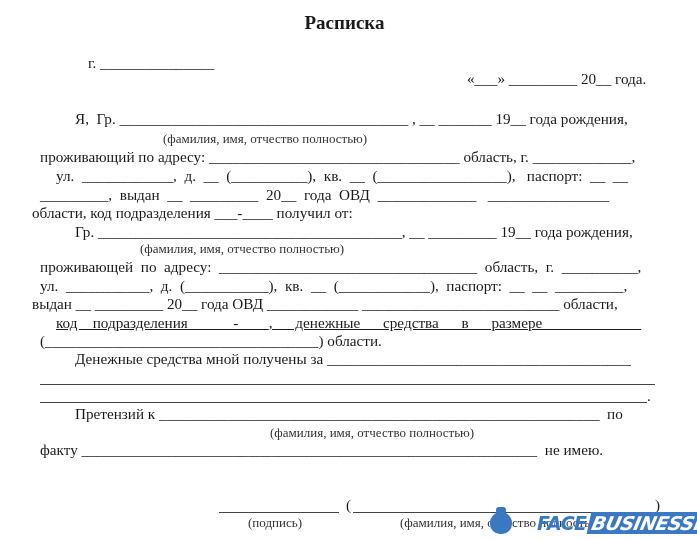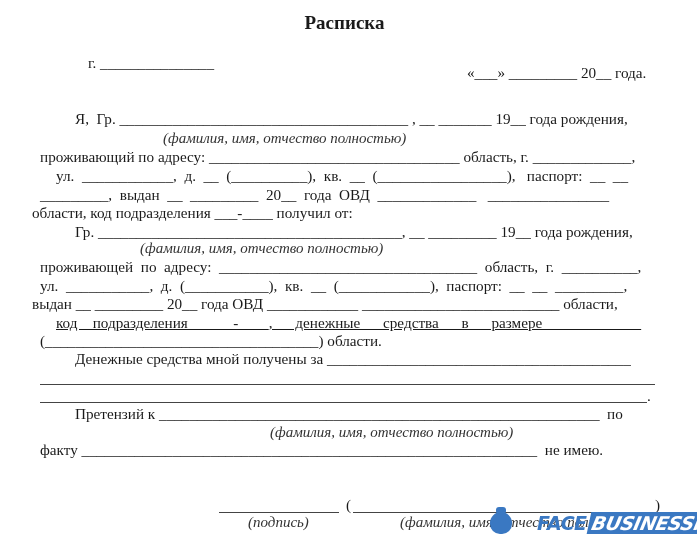--- a/index.html
+++ b/index.html
@@ -1,37 +1,37 @@
 <!DOCTYPE html>
 <html><head>
   <meta charset="utf-8">
   <style>
     html, body { margin:0; padding:0; background:#ffffff; }
     body { width:697px; height:539px; position:relative; overflow:hidden;
       font-family:"Liberation Serif", "DejaVu Serif", serif; color:#1a1a1a; }
     .t { position:absolute; white-space:pre; font-size:15.2px; line-height:18px; }
     .title { position:absolute; left:0; width:689px; top:12px; text-align:center;
       font-weight:bold; font-size:19px; font-family:"Liberation Serif", serif; }
-    .hint { position:absolute; white-space:pre; font-style:italic; font-size:15px; line-height:13px; color:#333; }
+    .hint { position:absolute; white-space:pre; font-size:13px; line-height:13px; color:#333; }
     .rule { position:absolute; height:1px; background:#444; }
     .wm { position:absolute; left:490px; top:508px; height:30px; display:flex; align-items:center; }
     .wm-bag { width:22px; height:22px; border-radius:50% 50% 45% 45%; background:#3a78c2; position:relative; margin-right:3px; }
     .wm-bag:before { content:""; position:absolute; left:6px; top:-5px; width:10px; height:7px; background:#3a78c2; border-radius:3px; }
     .wm-text { font-family:"DejaVu Sans", sans-serif; font-weight:bold; font-style:italic; font-size:19px; letter-spacing:-0.5px;margin-left:22px; }
     .wm-face { color:#3a78c2; }
     .wm-biz { color:#ffffff; background:#3a78c2; padding:0 3px; margin-left:2px; transform:skewX(-12deg); display:inline-block; }
   </style>
 </head>
 <body>
 
 <div>
   <div class="title">Расписка</div>
 
   <div class="t" style="left:40px; top:54px;margin-left:48px;">г. _______________</div>
-  <div class="t" style="left:467px; top:64px;">«___» _________ 20__ года.</div>
+  <div class="t" style="left:467px; top:70px;">«___» _________ 20__ года.</div>
 
   <div class="t" style="left:75px; top:110px;">Я,  Гр. ______________________________________ , __ _______ 19__ года рождения,</div>
   <div class="hint" style="left:163px; top:132px;">(фамилия, имя, отчество полностью)</div>
   <div class="t" style="left:40px; top:148px;">проживающий по адресу: _________________________________ область, г. _____________,</div>
   <div class="t" style="left:56px; top:167px;">ул.  ____________,  д.  __  (__________),  кв.  __  (_________________),   паспорт:  __  __</div>
   <div class="t" style="left:40px; top:186px;">_________,  выдан  __  _________  20__  года  ОВД  _____________   ________________</div>
   <div class="t" style="left:32px; top:204px;">области, код подразделения ___-____ получил от:</div>
 
   <div class="t" style="left:75px; top:223px;">Гр. ________________________________________, __ _________ 19__ года рождения,</div>
   <div class="hint" style="left:140px; top:242px;">(фамилия, имя, отчество полностью)</div>

